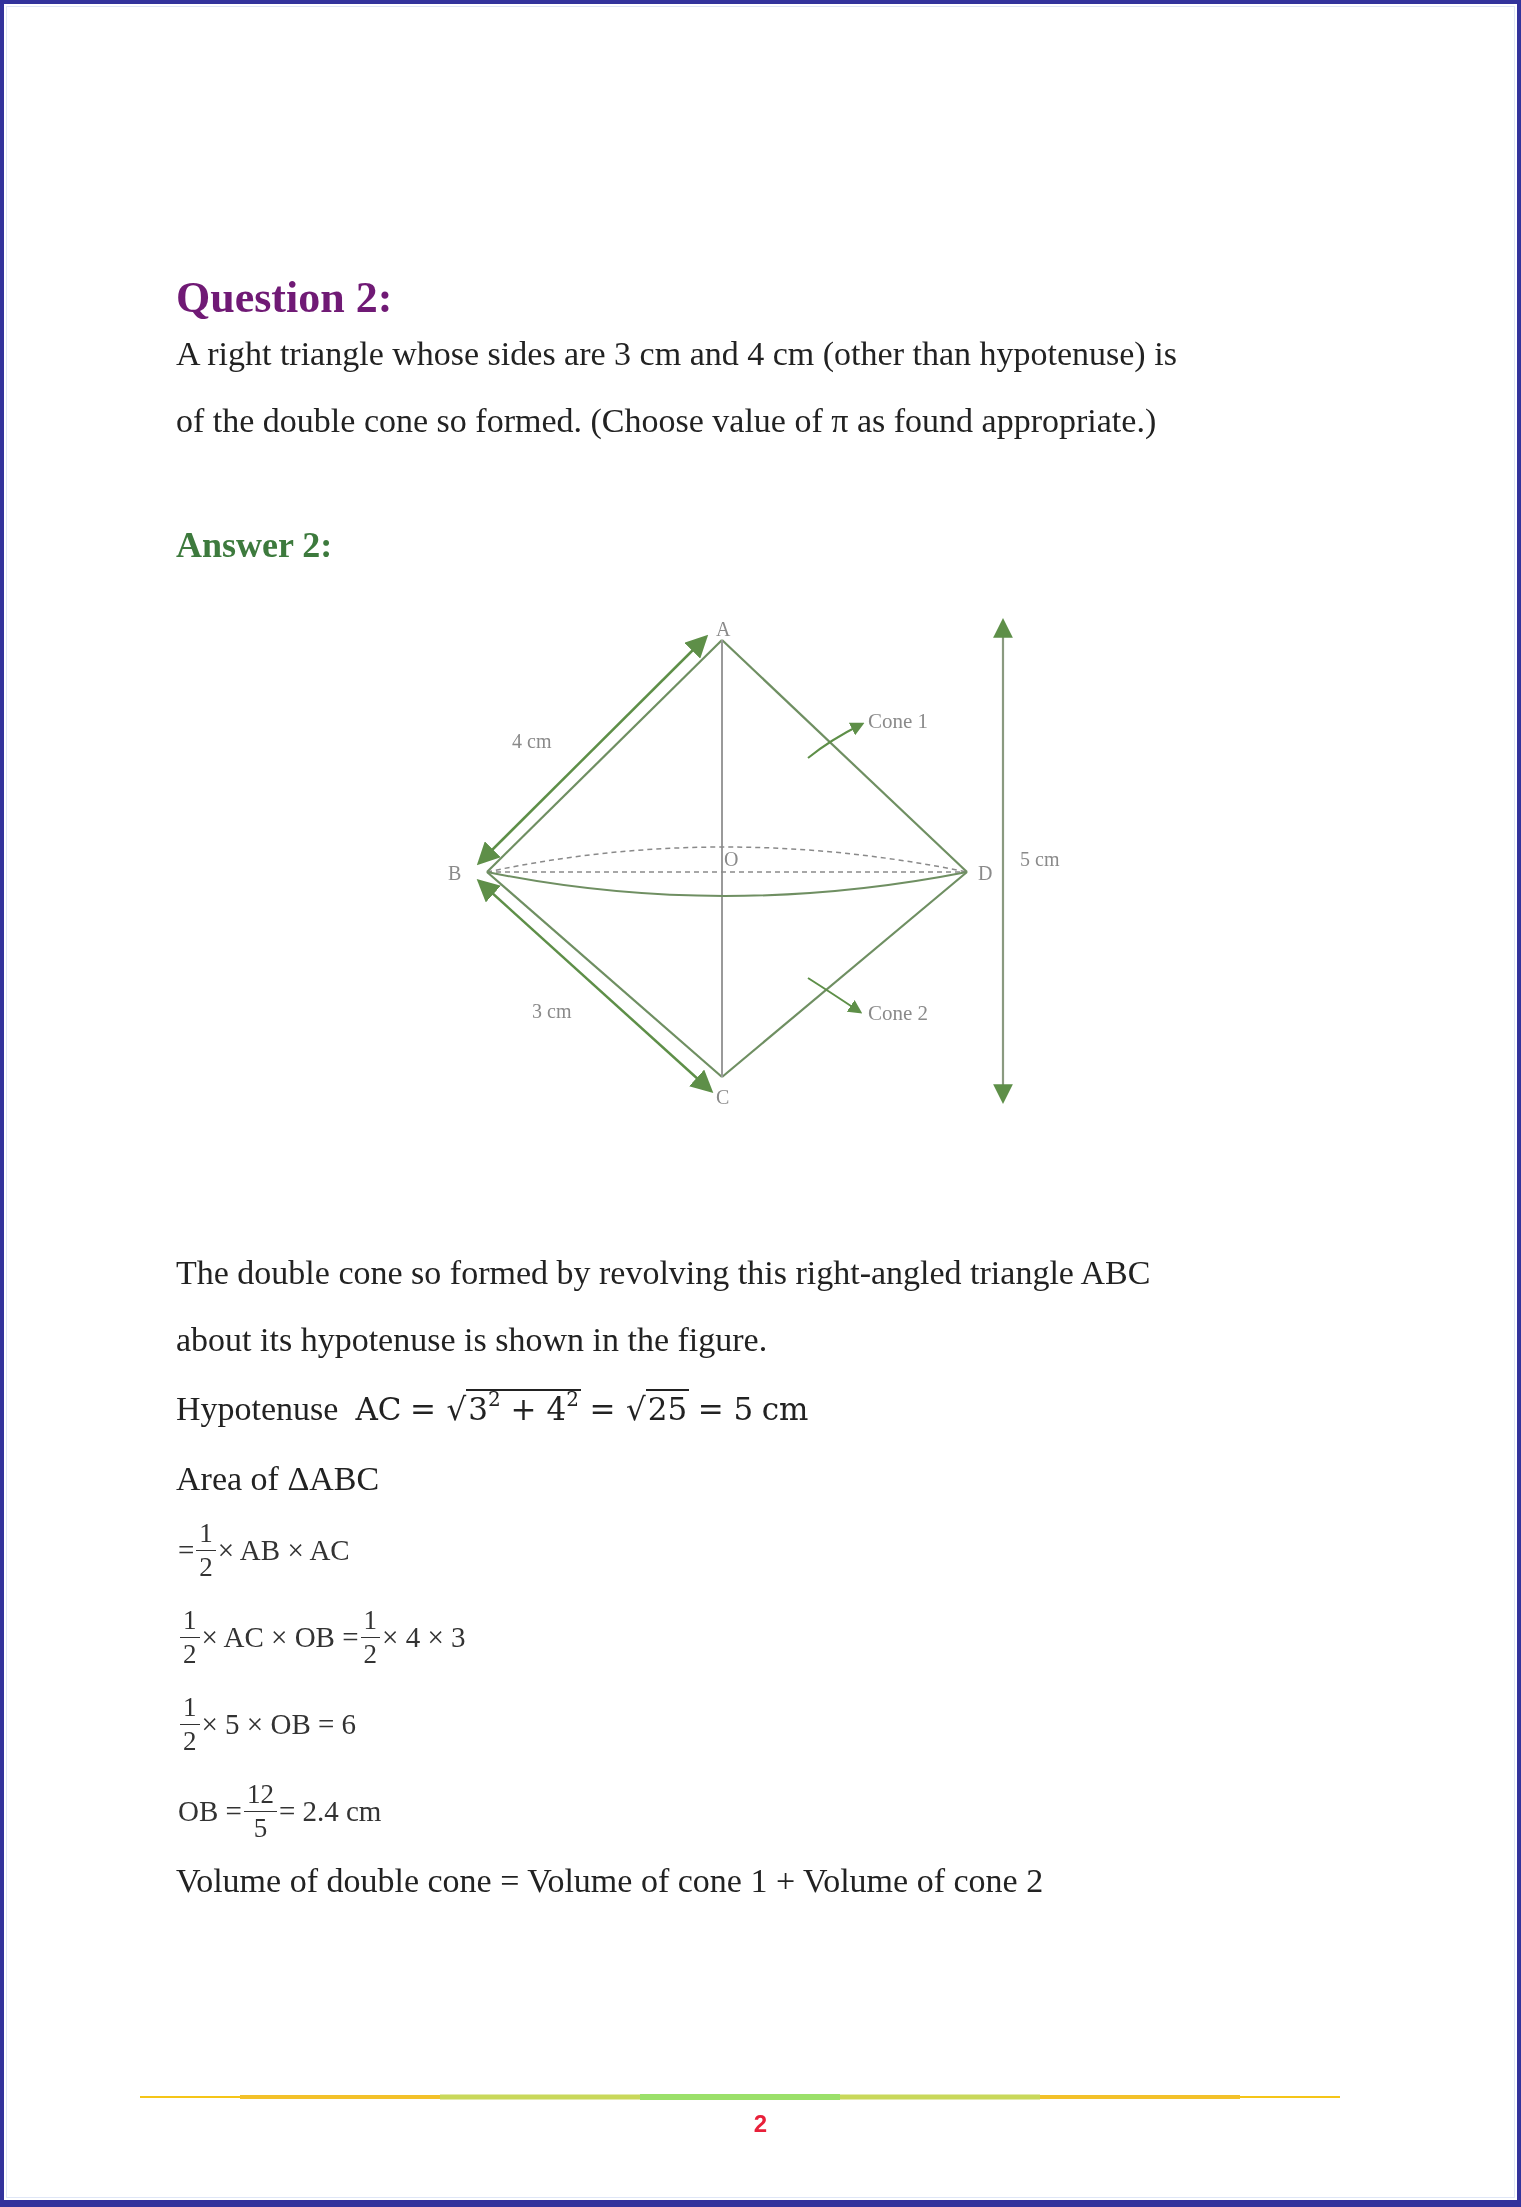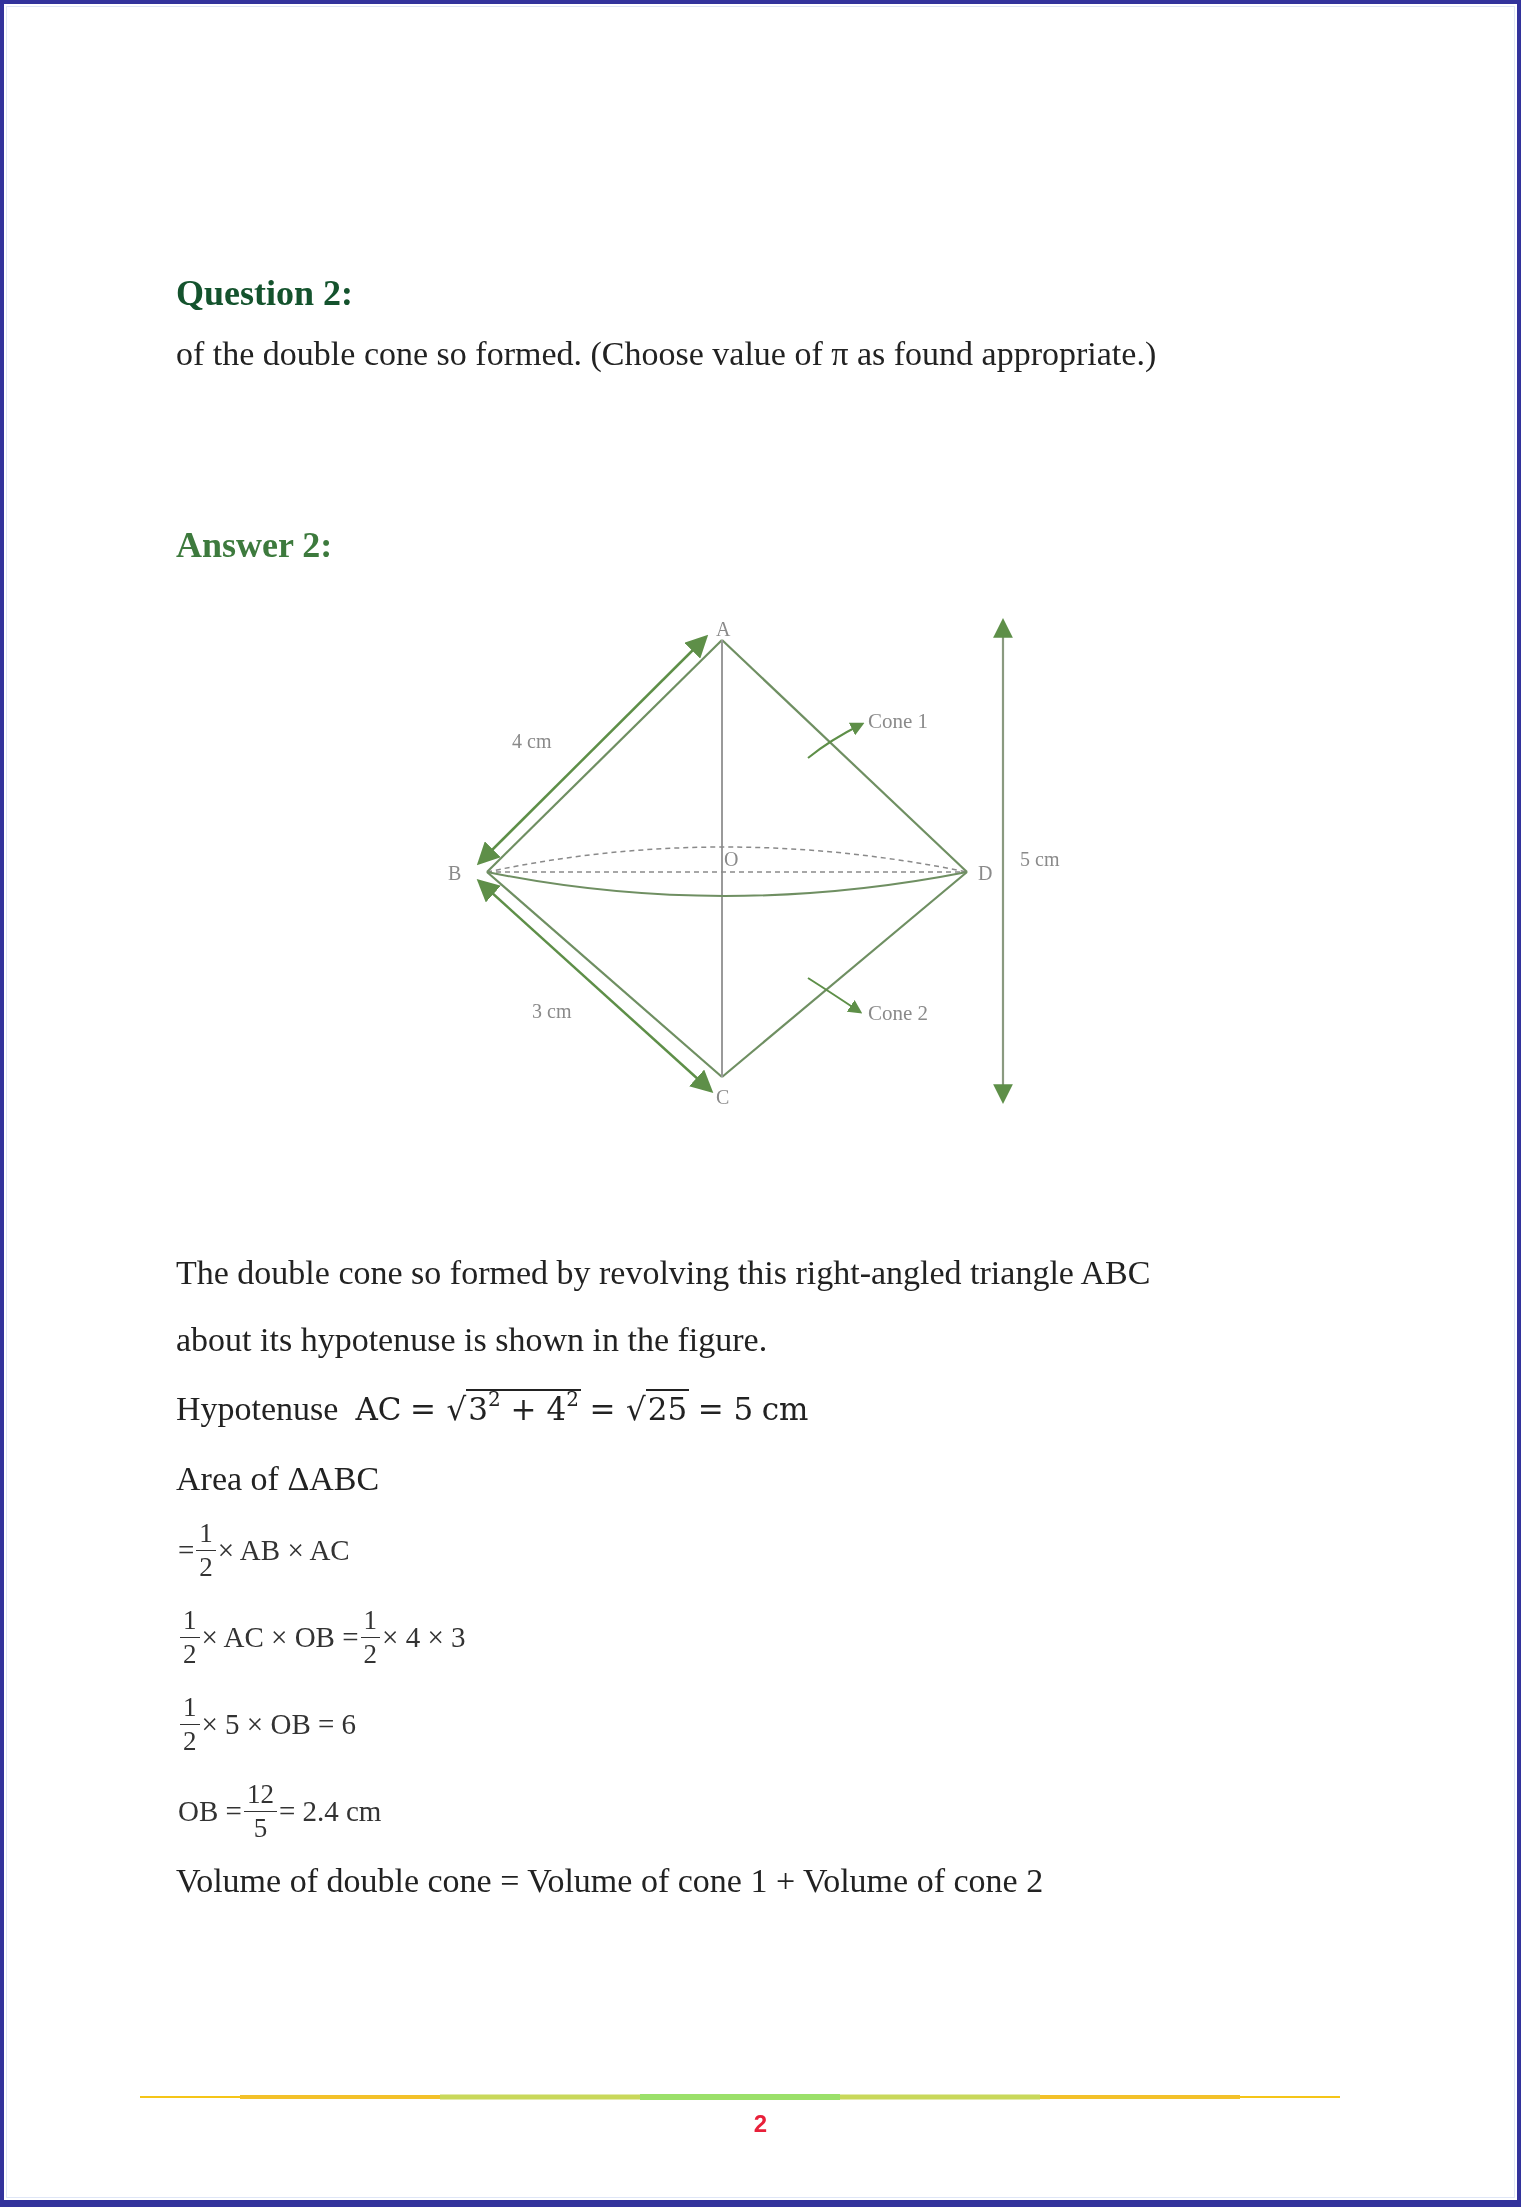--- a/index.html
+++ b/index.html
@@ -13,21 +13,21 @@
     position: absolute; left: 0; top: 0; width: 1521px; height: 2207px;
     box-sizing: border-box; border: 4px solid #33339c;
     border-bottom-width: 7px; pointer-events: none;
   }
   .inner-border {
     position: absolute; left: 6px; top: 6px; right: 6px; bottom: 9px;
     border: 1px solid #dfe6f6; pointer-events: none;
   }
   .q-heading {
     position: absolute; left: 176px; top: 272px;
-    font-size: 36px; font-weight: bold; color: #14532d;
+    font-size: 44px; font-weight: bold; color: #701a75;
   }
   .q-body {
     position: absolute; left: 176px; top: 320px; width: 1180px;
     font-size: 34px; line-height: 67px; color: #222;
   }
   .a-heading {
     position: absolute; left: 176px; top: 524px;
     font-size: 36px; font-weight: bold; color: #3d7a3d;
   }
   .diagram { position: absolute; left: 430px; top: 600px; width: 680px; height: 650px; }
@@ -58,20 +58,21 @@
 </style>
 </head>
 <body>
 
 <div class="page-border"></div>
 <div class="inner-border"></div>
 
 <div class="q-heading">Question 2:</div>
 
 <div class="q-body">
+  <div>A right triangle whose sides are 3 cm and 4 cm (other than hypotenuse) is</div>
   <div>of the double cone so formed. (Choose value of π as found appropriate.)</div>
 </div>
 
 <div class="a-heading">Answer 2:</div>
 
 <div class="diagram">
   <svg width="680" height="650" viewBox="0 0 680 650" xmlns="http://www.w3.org/2000/svg">
     <defs>
       <marker id="arrowG" viewBox="0 0 10 10" refX="8" refY="5" markerWidth="9" markerHeight="9" orient="auto-start-reverse">
         <path d="M0,0 L10,5 L0,10 z" fill="#5e8f48"></path>

